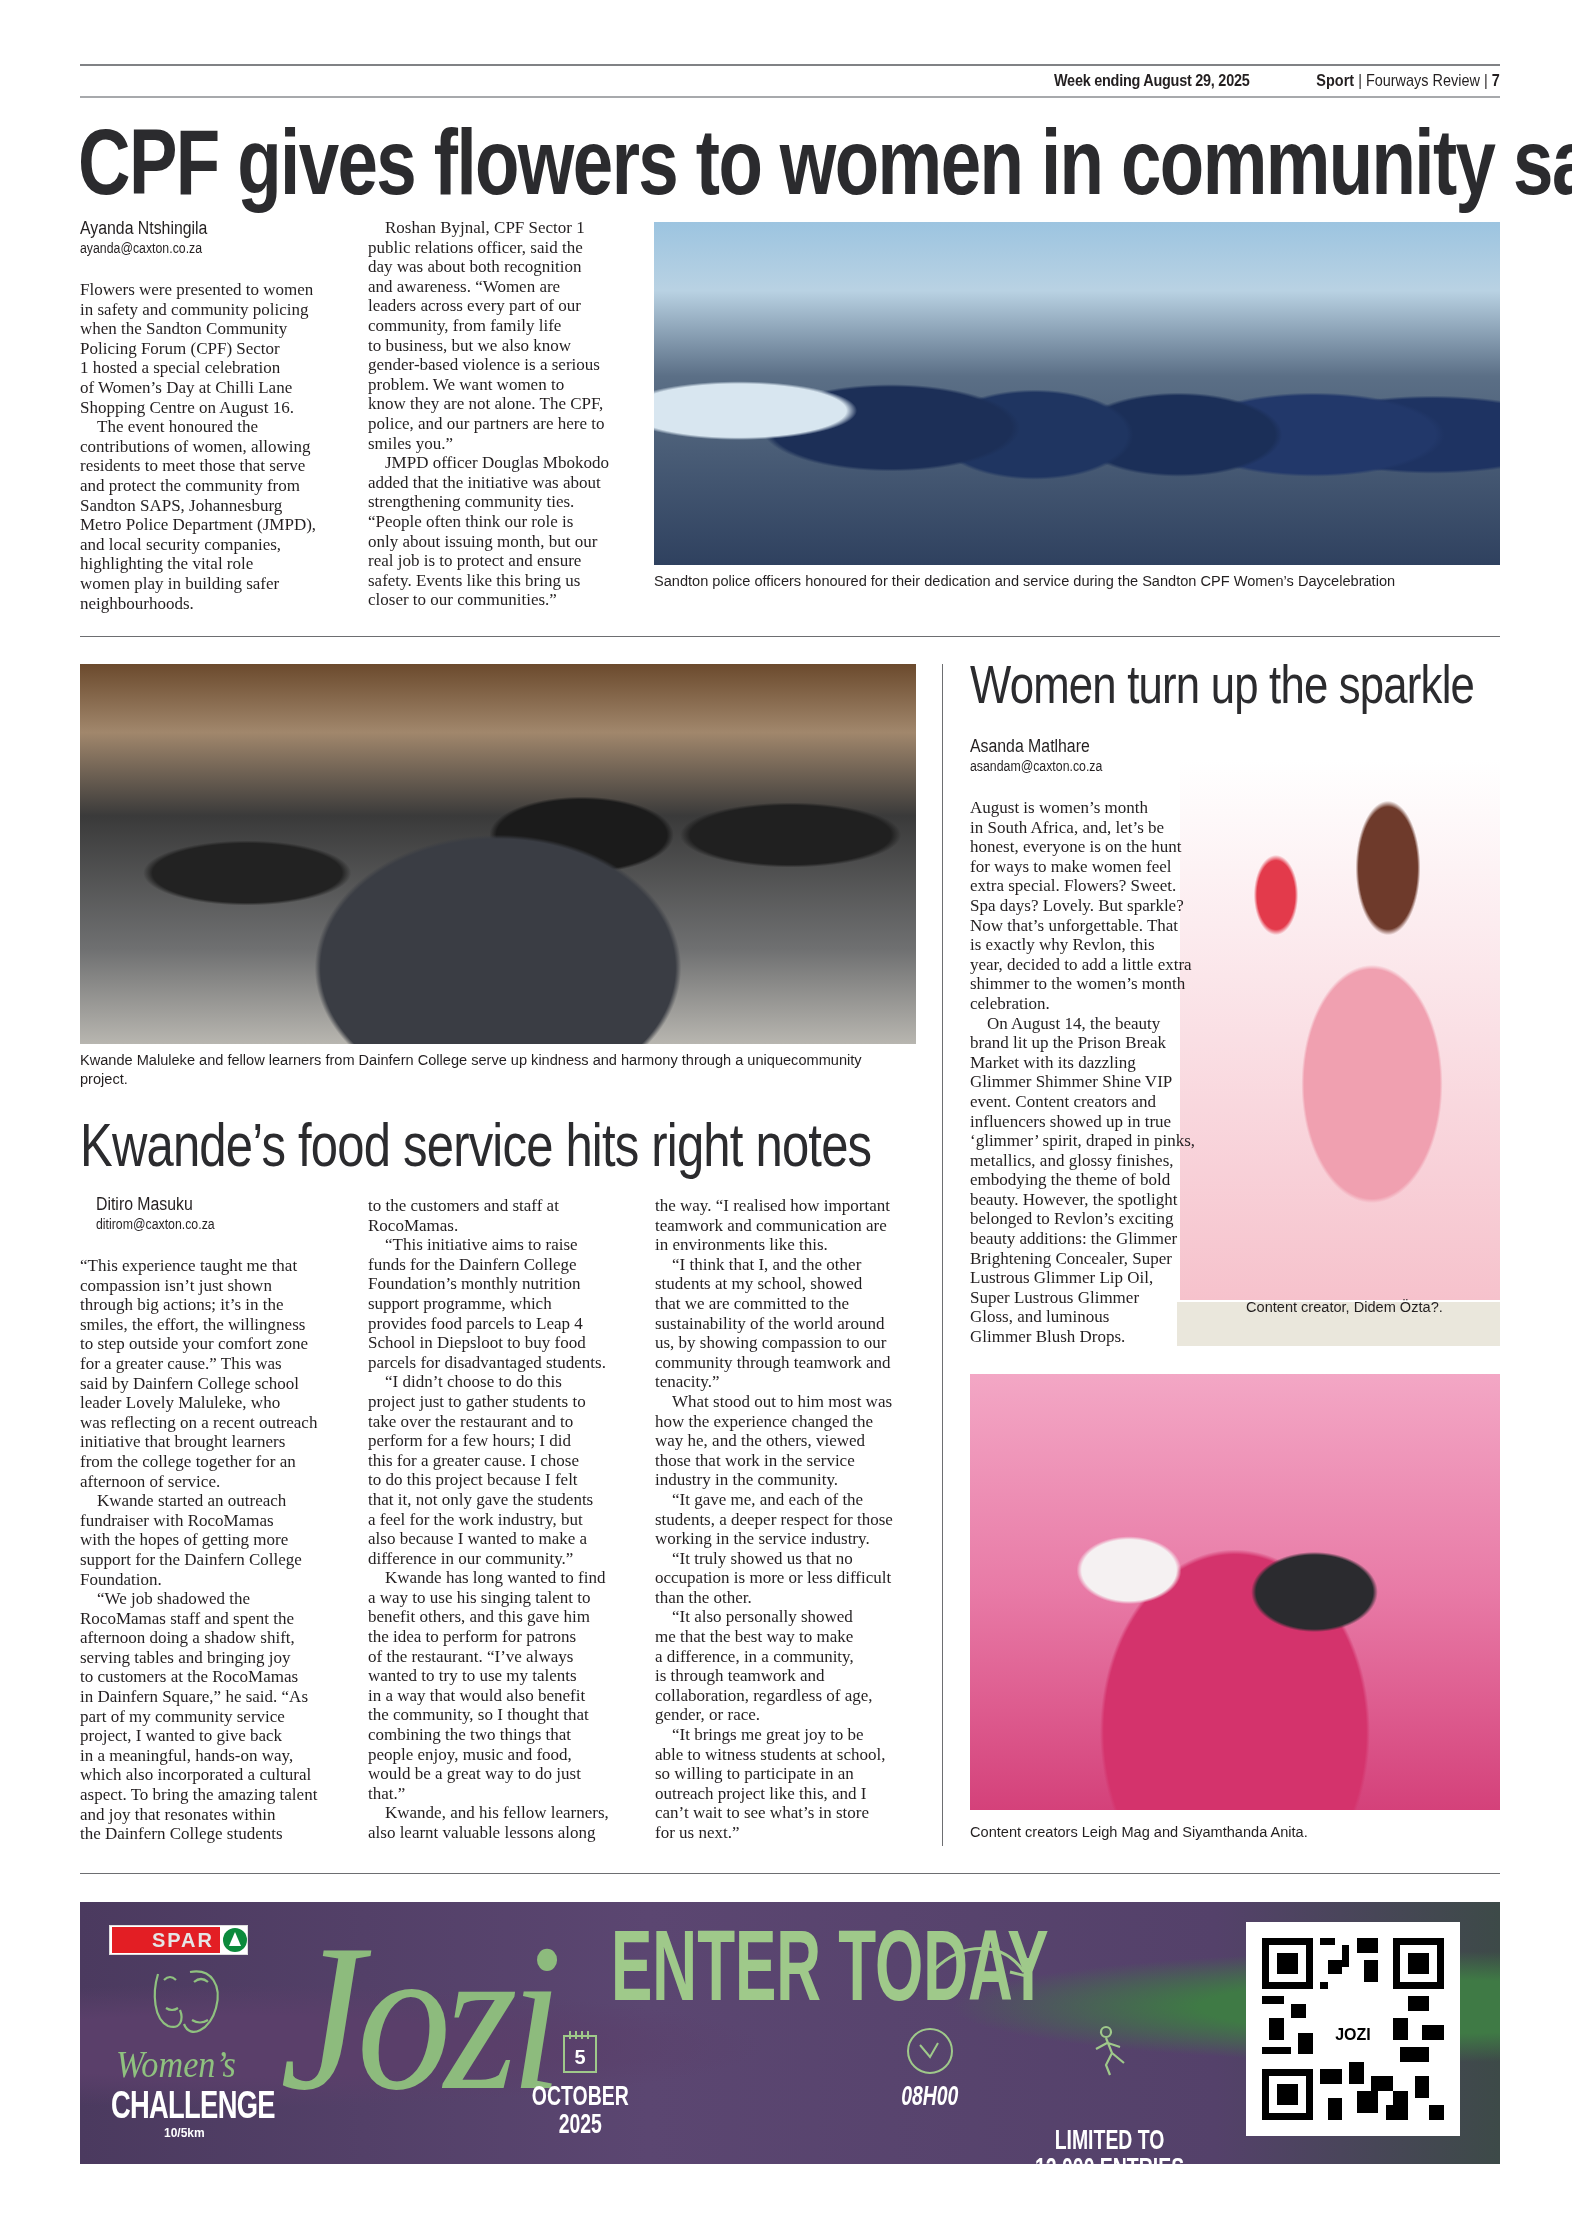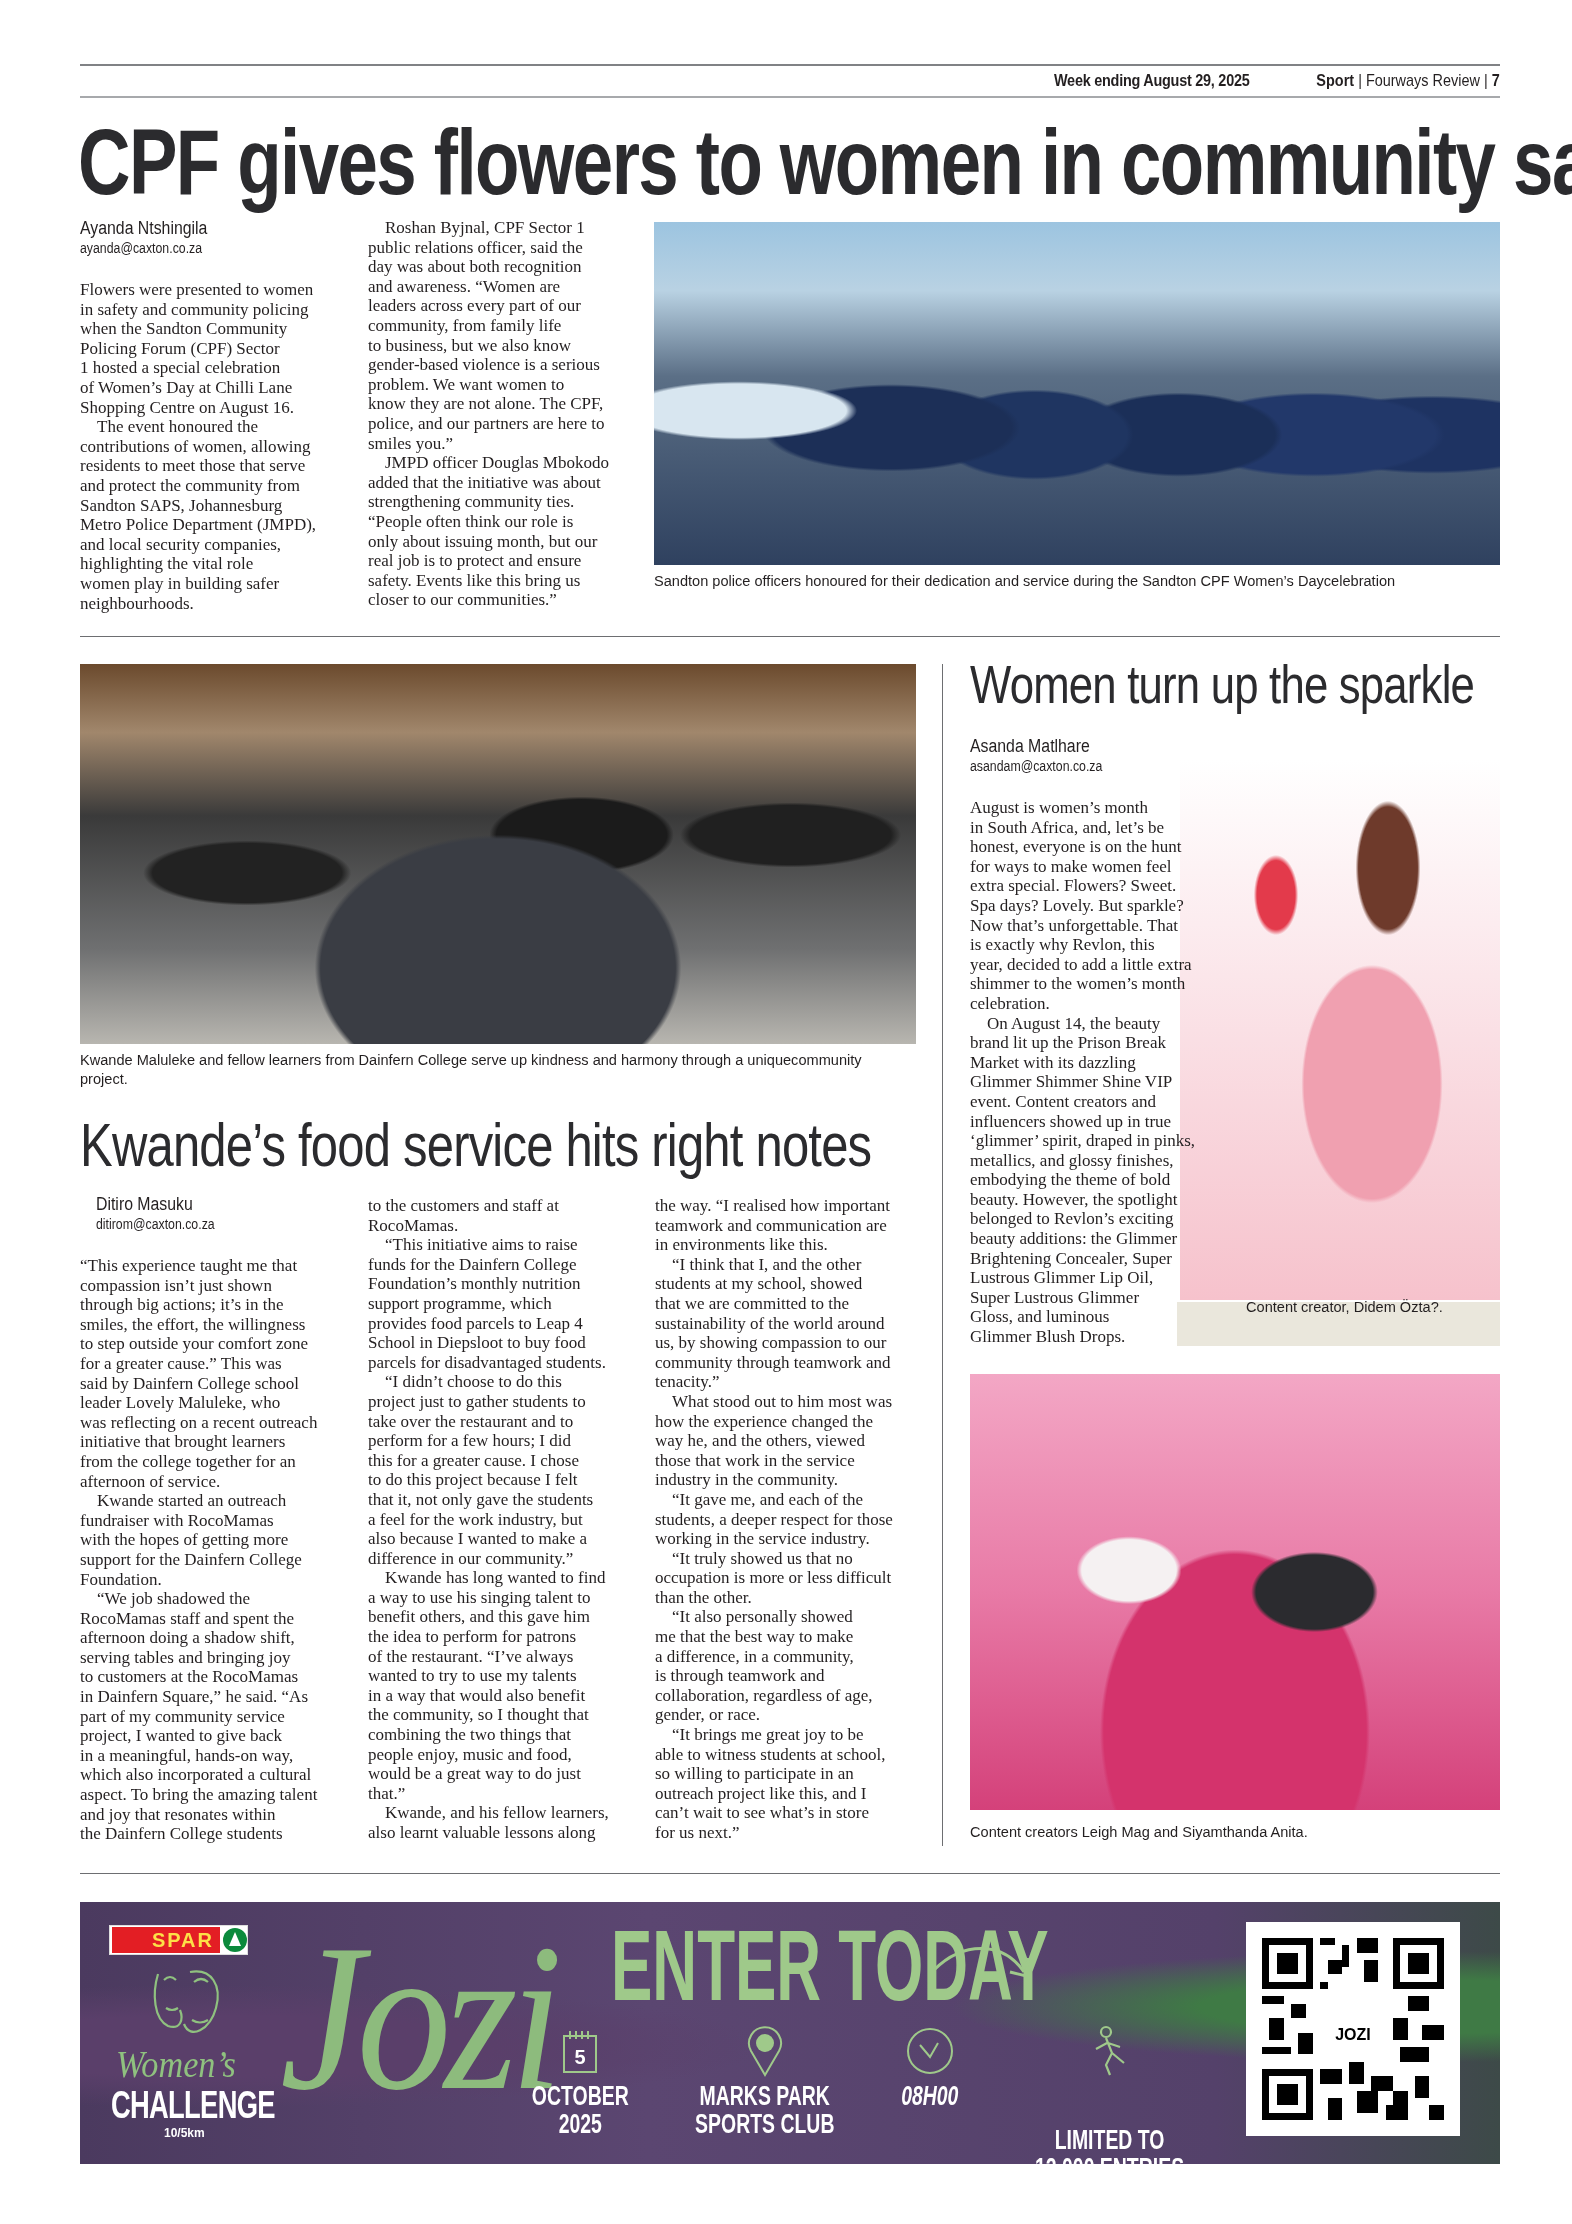--- a/index.html
+++ b/index.html
@@ -64,21 +64,21 @@
   .caption-box { position: absolute; background: #eae7dc; }
 
   
   .ad { position: absolute; left: 80px; top: 1902px; width: 1420px; height: 262px; overflow: hidden;
     background:
       radial-gradient(ellipse at 95% 40%, #3f7a45 0 12%, transparent 25%),
       radial-gradient(ellipse at 10% 55%, #5a3f6a 0 15%, transparent 30%),
       linear-gradient(90deg, #4b3a5f 0%, #5b4671 40%, #54416a 80%, #3d4a48 100%); }
   .ad .spar { position: absolute; left: 29px; top: 23px; width: 139px; height: 30px; background: #fff;
     display: flex; align-items: center; border: 1px solid #ddd; }
-  .ad .spar .spar-red { background: #e31e24; color: #fde047; font-family: "Liberation Sans", sans-serif; font-weight: bold;
+  .ad .spar .spar-red { background: #e31e24; color: #e5e5e5; font-family: "Liberation Sans", sans-serif; font-weight: bold;
     font-size: 20px; letter-spacing: 2px; height: 26px; width: 108px; display: flex; align-items: center; justify-content: flex-end;
     padding-right: 6px; margin-left: 2px; }
   .ad .spar .spar-tree { width: 24px; height: 24px; border-radius: 50%; background: #0b8a3c; margin-left: 3px;
     position: relative; }
   .ad .spar .spar-tree::after { content: ""; position: absolute; left: 6px; top: 4px; border-left: 6px solid transparent;
     border-right: 6px solid transparent; border-bottom: 14px solid #fff; }
   .ad .faces { position: absolute; left: 70px; top: 62px; width: 75px; height: 80px; }
   .ad .womens { position: absolute; left: 36px; top: 140px; font-family: "Liberation Serif", serif; font-style: italic;
     font-size: 38px; color: #8fc17f; transform: scaleX(0.9); transform-origin: left; }
   .ad .challenge { position: absolute; left: 31px; top: 182px; font-family: "Liberation Sans", sans-serif; font-weight: bold;
@@ -357,29 +357,20 @@
     <div class="ic">
       <svg width="36" height="46" viewBox="0 0 36 46">
         <rect x="2" y="8" width="32" height="36" fill="none" stroke="#9fc98a" stroke-width="2"></rect>
         <path d="M2 8 h32 M8 3 v8 M14 3 v8 M20 3 v8 M26 3 v8" stroke="#9fc98a" stroke-width="2"></path>
         <text x="18" y="36" text-anchor="middle" font-family="Liberation Sans, sans-serif" font-weight="bold" font-size="20" fill="#fff">5</text>
       </svg>
     </div>
     <div class="txt"><span>OCTOBER</span><br><span>2025</span></div>
   </div>
 
-  <div class="info" style="left:610px;width:150px;">
-    <div class="ic">
-      <svg width="36" height="52" viewBox="0 0 36 52">
-        <path d="M18 50 L4 26 A16 16 0 1 1 32 26 Z" fill="none" stroke="#9fc98a" stroke-width="2"></path>
-        <circle cx="18" cy="18" r="9" fill="#9fc98a"></circle>
-      </svg>
-    </div>
-    <div class="txt"><span>MARKS PARK</span><br><span>SPORTS CLUB</span></div>
-  </div>
 
   <div class="info" style="left:800px;width:100px;font-style:italic;">
     <div class="ic">
       <svg width="48" height="48" viewBox="0 0 48 48">
         <circle cx="24" cy="24" r="22" fill="none" stroke="#9fc98a" stroke-width="2"></circle>
         <path d="M14 18 L24 30 L32 16" fill="none" stroke="#9fc98a" stroke-width="2"></path>
       </svg>
     </div>
     <div class="txt">08H00</div>
   </div>

